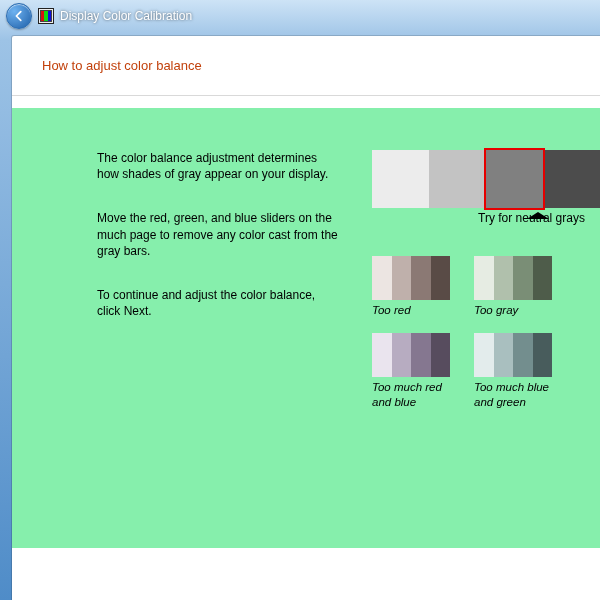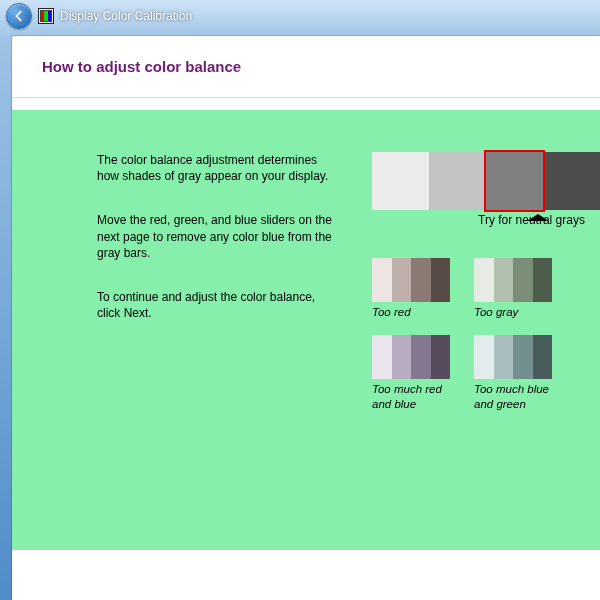--- a/index.html
+++ b/index.html
@@ -54,23 +54,23 @@
     border-top-left-radius: 2px;
     box-shadow: 0 0 0 1px rgba(0,0,0,.15);
     display: flex; flex-direction: column;
   }
   .header {
     padding: 22px 0 22px 30px;
     border-bottom: 1px solid #d9d9d9;
   }
   .header h1 {
     margin: 0;
-    font-weight: 700;
-    font-size: 15px;
-    color: #701a75;
+    font-weight: 400;
+    font-size: 13px;
+    color: #c2410c;
   }
   .content-wrap {
     flex: 1;
     padding: 12px 0 0 0;
     background: #fff;
   }
   .content {
     margin: 0;
     background: #86efac;
     min-height: 440px;
@@ -146,21 +146,21 @@
   <div class="client">
     <div class="header">
       <h1>How to adjust color balance</h1>
     </div>
 
     <div class="content-wrap">
       <div class="content">
         <div class="body-row">
           <div class="text-col">
             <p>The color balance adjustment determines how shades of gray appear on your display.</p>
-            <p>Move the red, green, and blue sliders on the next page to remove any color blue from the gray bars.</p>
+            <p>Move the red, green, and blue sliders on the much page to remove any color cast from the gray bars.</p>
             <p>To continue and adjust the color balance, click Next.</p>
           </div>
 
           <div class="samples">
             <div class="neutral-row">
               <div class="n1"></div>
               <div class="n2"></div>
               <div class="n3 highlight"></div>
               <div class="n4"></div>
             </div>

